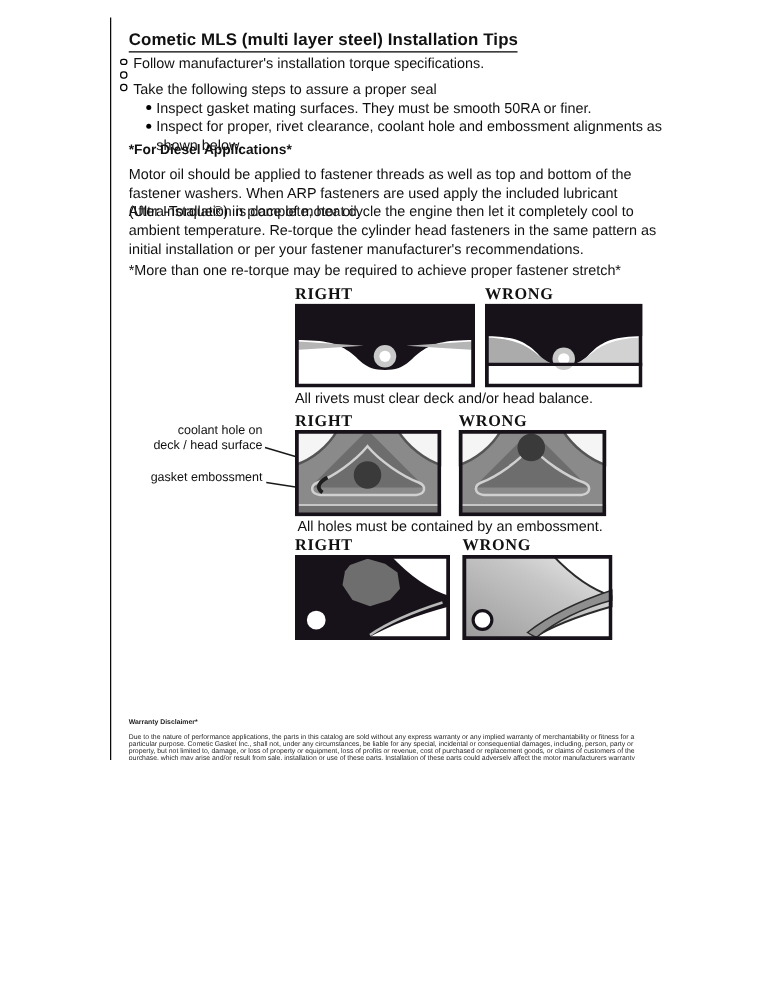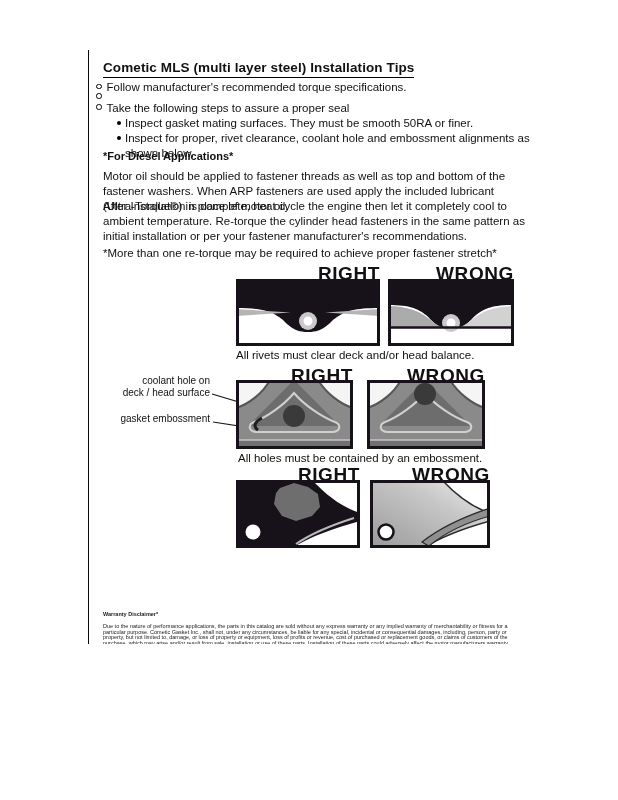--- a/index.html
+++ b/index.html
@@ -1,53 +1,53 @@
 <!DOCTYPE html>
 <html><head>
 <meta charset="utf-8">
 <style>
   html,body{margin:0;padding:0;background:#ffffff;}
   .page{
     position:relative;width:618px;height:608px;background:#ffffff;overflow:hidden;
-    font-family:"Liberation Sans",sans-serif;color:#111;margin-top:36px;
+    font-family:"Liberation Sans",sans-serif;color:#111;
   }
   .vline{position:absolute;left:88px;top:14px;width:1px;height:774px;background:#0a0a0a;}
   .title{
     position:absolute;left:103px;top:24px;font-size:13.5px;font-weight:700;
     border-bottom:1.5px solid #000;padding-bottom:2px;letter-spacing:.1px;
   }
   .tips{position:absolute;left:96px;top:44px;width:440px;font-size:11.5px;line-height:15px;}
   .tip-row{display:flex;align-items:baseline;}
   .tip-row.sub{margin-left:21px;}
   .o-bullet{flex:0 0 auto;width:3.5px;height:3.5px;border:1px solid #000;border-radius:50%;margin-right:5px;position:relative;top:-2px;}
   .f-bullet{flex:0 0 auto;width:4px;height:4px;background:#000;border-radius:50%;margin-right:4px;position:relative;top:-2px;}
   .diesel-head{position:absolute;left:103px;top:114px;font-size:11px;font-weight:700;}
   .body-para{position:absolute;left:103px;width:424px;font-size:11.5px;line-height:15px;}
-  .rw-label{position:absolute;font-size:19px;font-weight:700;letter-spacing:.6px;text-align:right;}
+  .rw-label{position:absolute;font-size:13px;font-weight:700;letter-spacing:.6px;text-align:left;font-family:Liberation Serif, serif;}
   .dbox{position:absolute;}
   .dbox svg{display:block;}
   .caption{position:absolute;font-size:11.5px;line-height:13px;}
   .side-label{position:absolute;left:100px;width:110px;text-align:right;font-size:10px;line-height:12px;}
   .tiny{position:absolute;left:103px;width:418px;font-size:5.5px;line-height:5.6px;color:#1c1c1c;}
   .tiny.bold{font-weight:700;}
   .pagenum{position:absolute;left:388px;top:755px;font-size:15.5px;letter-spacing:.3px;color:#1a1a1a;}
 </style>
 </head>
 <body>
 
 <div class="page">
 
   <div class="vline"></div>
 
   <div class="title">Cometic MLS (multi layer steel) Installation Tips</div>
 
   <div class="tips">
     <div class="tip-row">
       <span class="o-bullet"></span>
-      <span>Follow manufacturer's recommended torque specifications.</span>
+      <span>Follow manufacturer's installation torque specifications.</span>
     </div>
     <div class="tip-row">
       <span class="o-bullet"></span>
     </div>
     <div class="tip-row">
       <span class="o-bullet"></span>
       <span>Take the following steps to assure a proper seal</span>
     </div>
     <div class="tip-row sub">
       <span class="f-bullet"></span>

